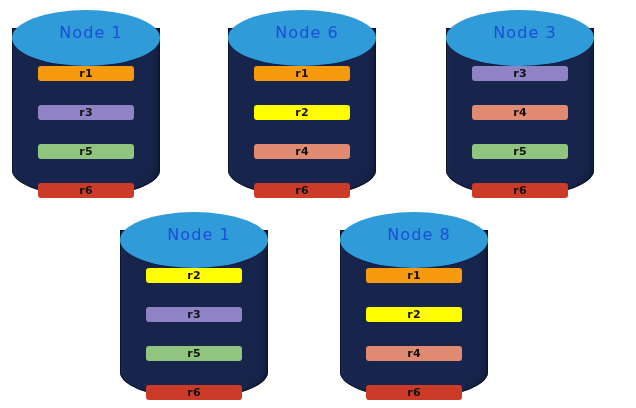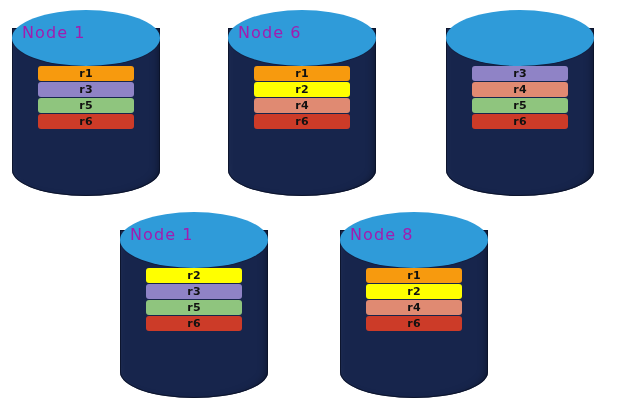--- a/index.html
+++ b/index.html
@@ -54,37 +54,38 @@
     height: 56px;
     background: #2f9bd9;
     border-radius: 50% / 50%;
     box-shadow: 0 1px 0 rgba(12,20,44,.35);
   }
   .node-label {
     position: absolute;
     left: 0;
     top: 13px;
     width: 148px;
-    color: #a21caf;
+    text-align: center;
+    color: #1d4ed8;
     font-size: 16px;
     letter-spacing: 1.1px;
     text-indent: 10px;
     white-space: nowrap;
   }
 
   
   .replicas {
     position: absolute;
     left: 26px;
     top: 56px;
     width: 96px;
   }
   .replica {
     height: 15px;
-    margin-bottom: 1px;
+    margin-bottom: 24px;
     border-radius: 3px;
     color: #111111;
     font-size: 11px;
     font-weight: bold;
     line-height: 15px;
     text-align: center;
     letter-spacing: .3px;
   }
   .replica:last-child { margin-bottom: 8px; }
 </style>
@@ -110,20 +111,21 @@
       <div class="replicas">
         <div class="replica" style="background: rgb(247, 154, 14);">r1</div>
         <div class="replica" style="background: rgb(255, 255, 0);">r2</div>
         <div class="replica" style="background: rgb(224, 138, 114);">r4</div>
         <div class="replica" style="background: rgb(204, 59, 40);">r6</div>
       </div>
     </div>
     <div class="node" style="left: 446px; top: 10px;">
       <div class="node-body"></div>
       <div class="node-top"></div>
+      <div class="node-label">Node  3</div>
       <div class="replicas">
         <div class="replica" style="background: rgb(143, 131, 198);">r3</div>
         <div class="replica" style="background: rgb(224, 138, 114);">r4</div>
         <div class="replica" style="background: rgb(143, 197, 126);">r5</div>
         <div class="replica" style="background: rgb(204, 59, 40);">r6</div>
       </div>
     </div>
     <div class="node" style="left: 120px; top: 212px;">
       <div class="node-body"></div>
       <div class="node-top"></div>

